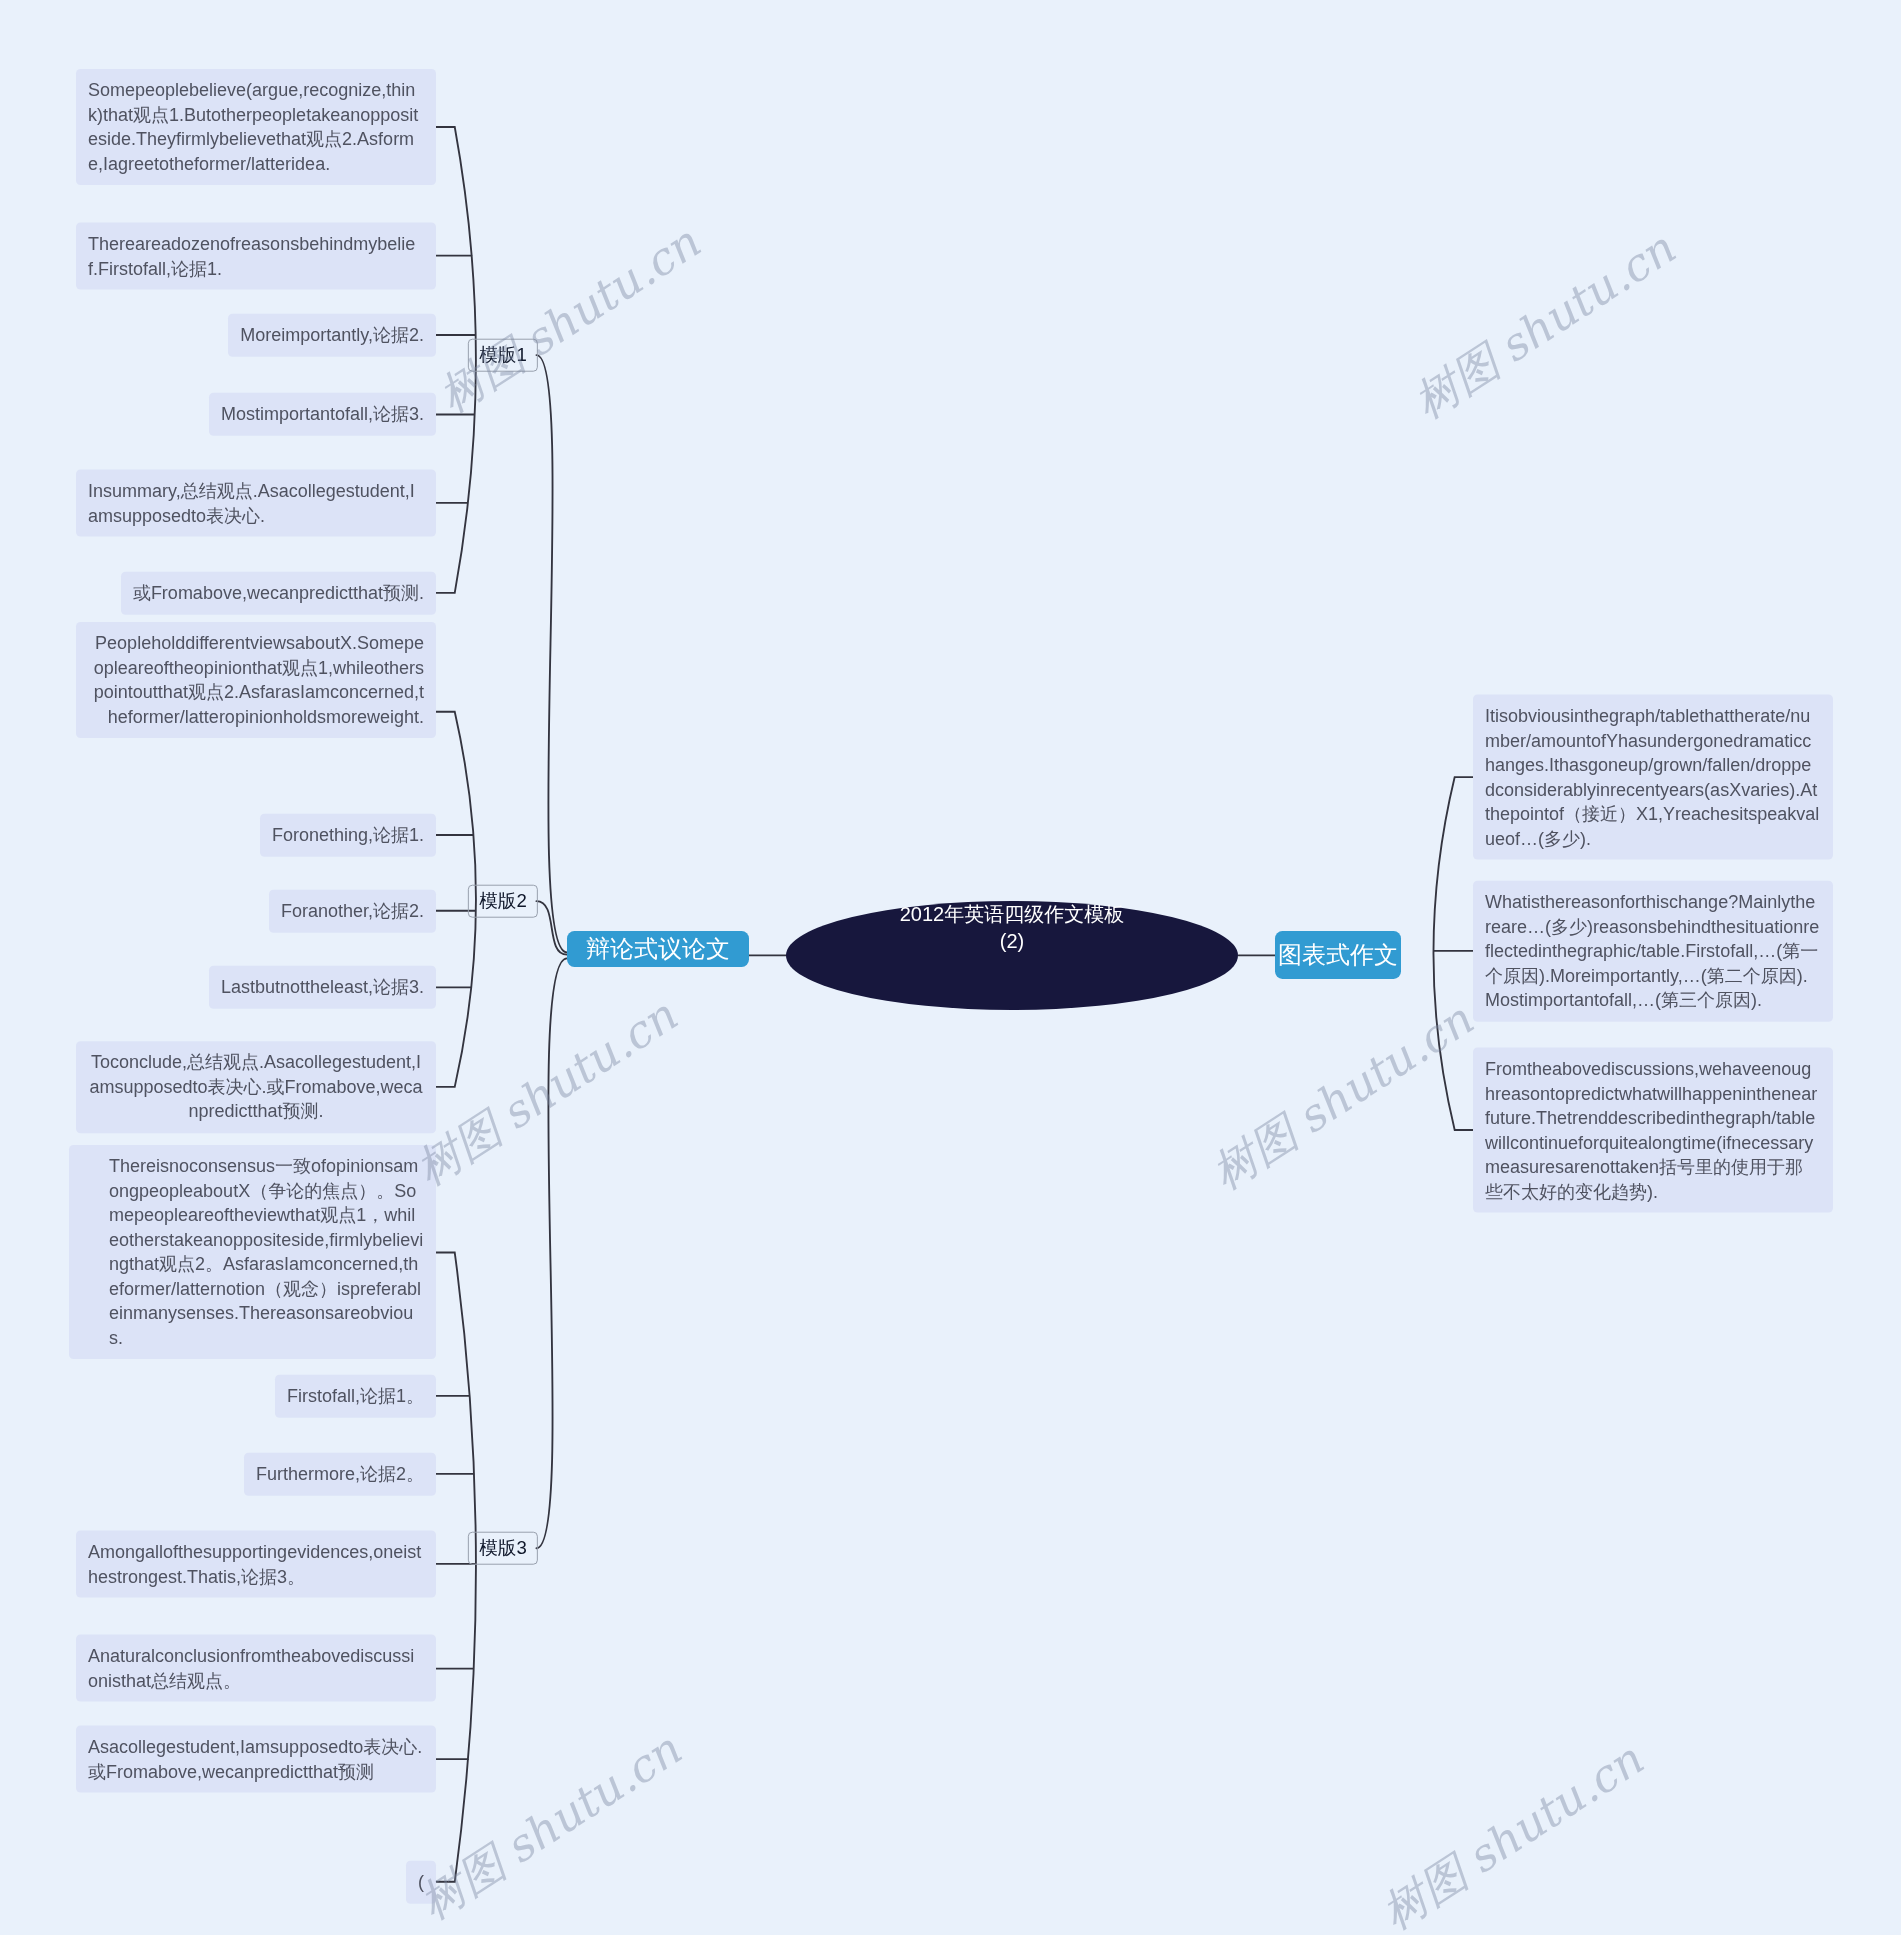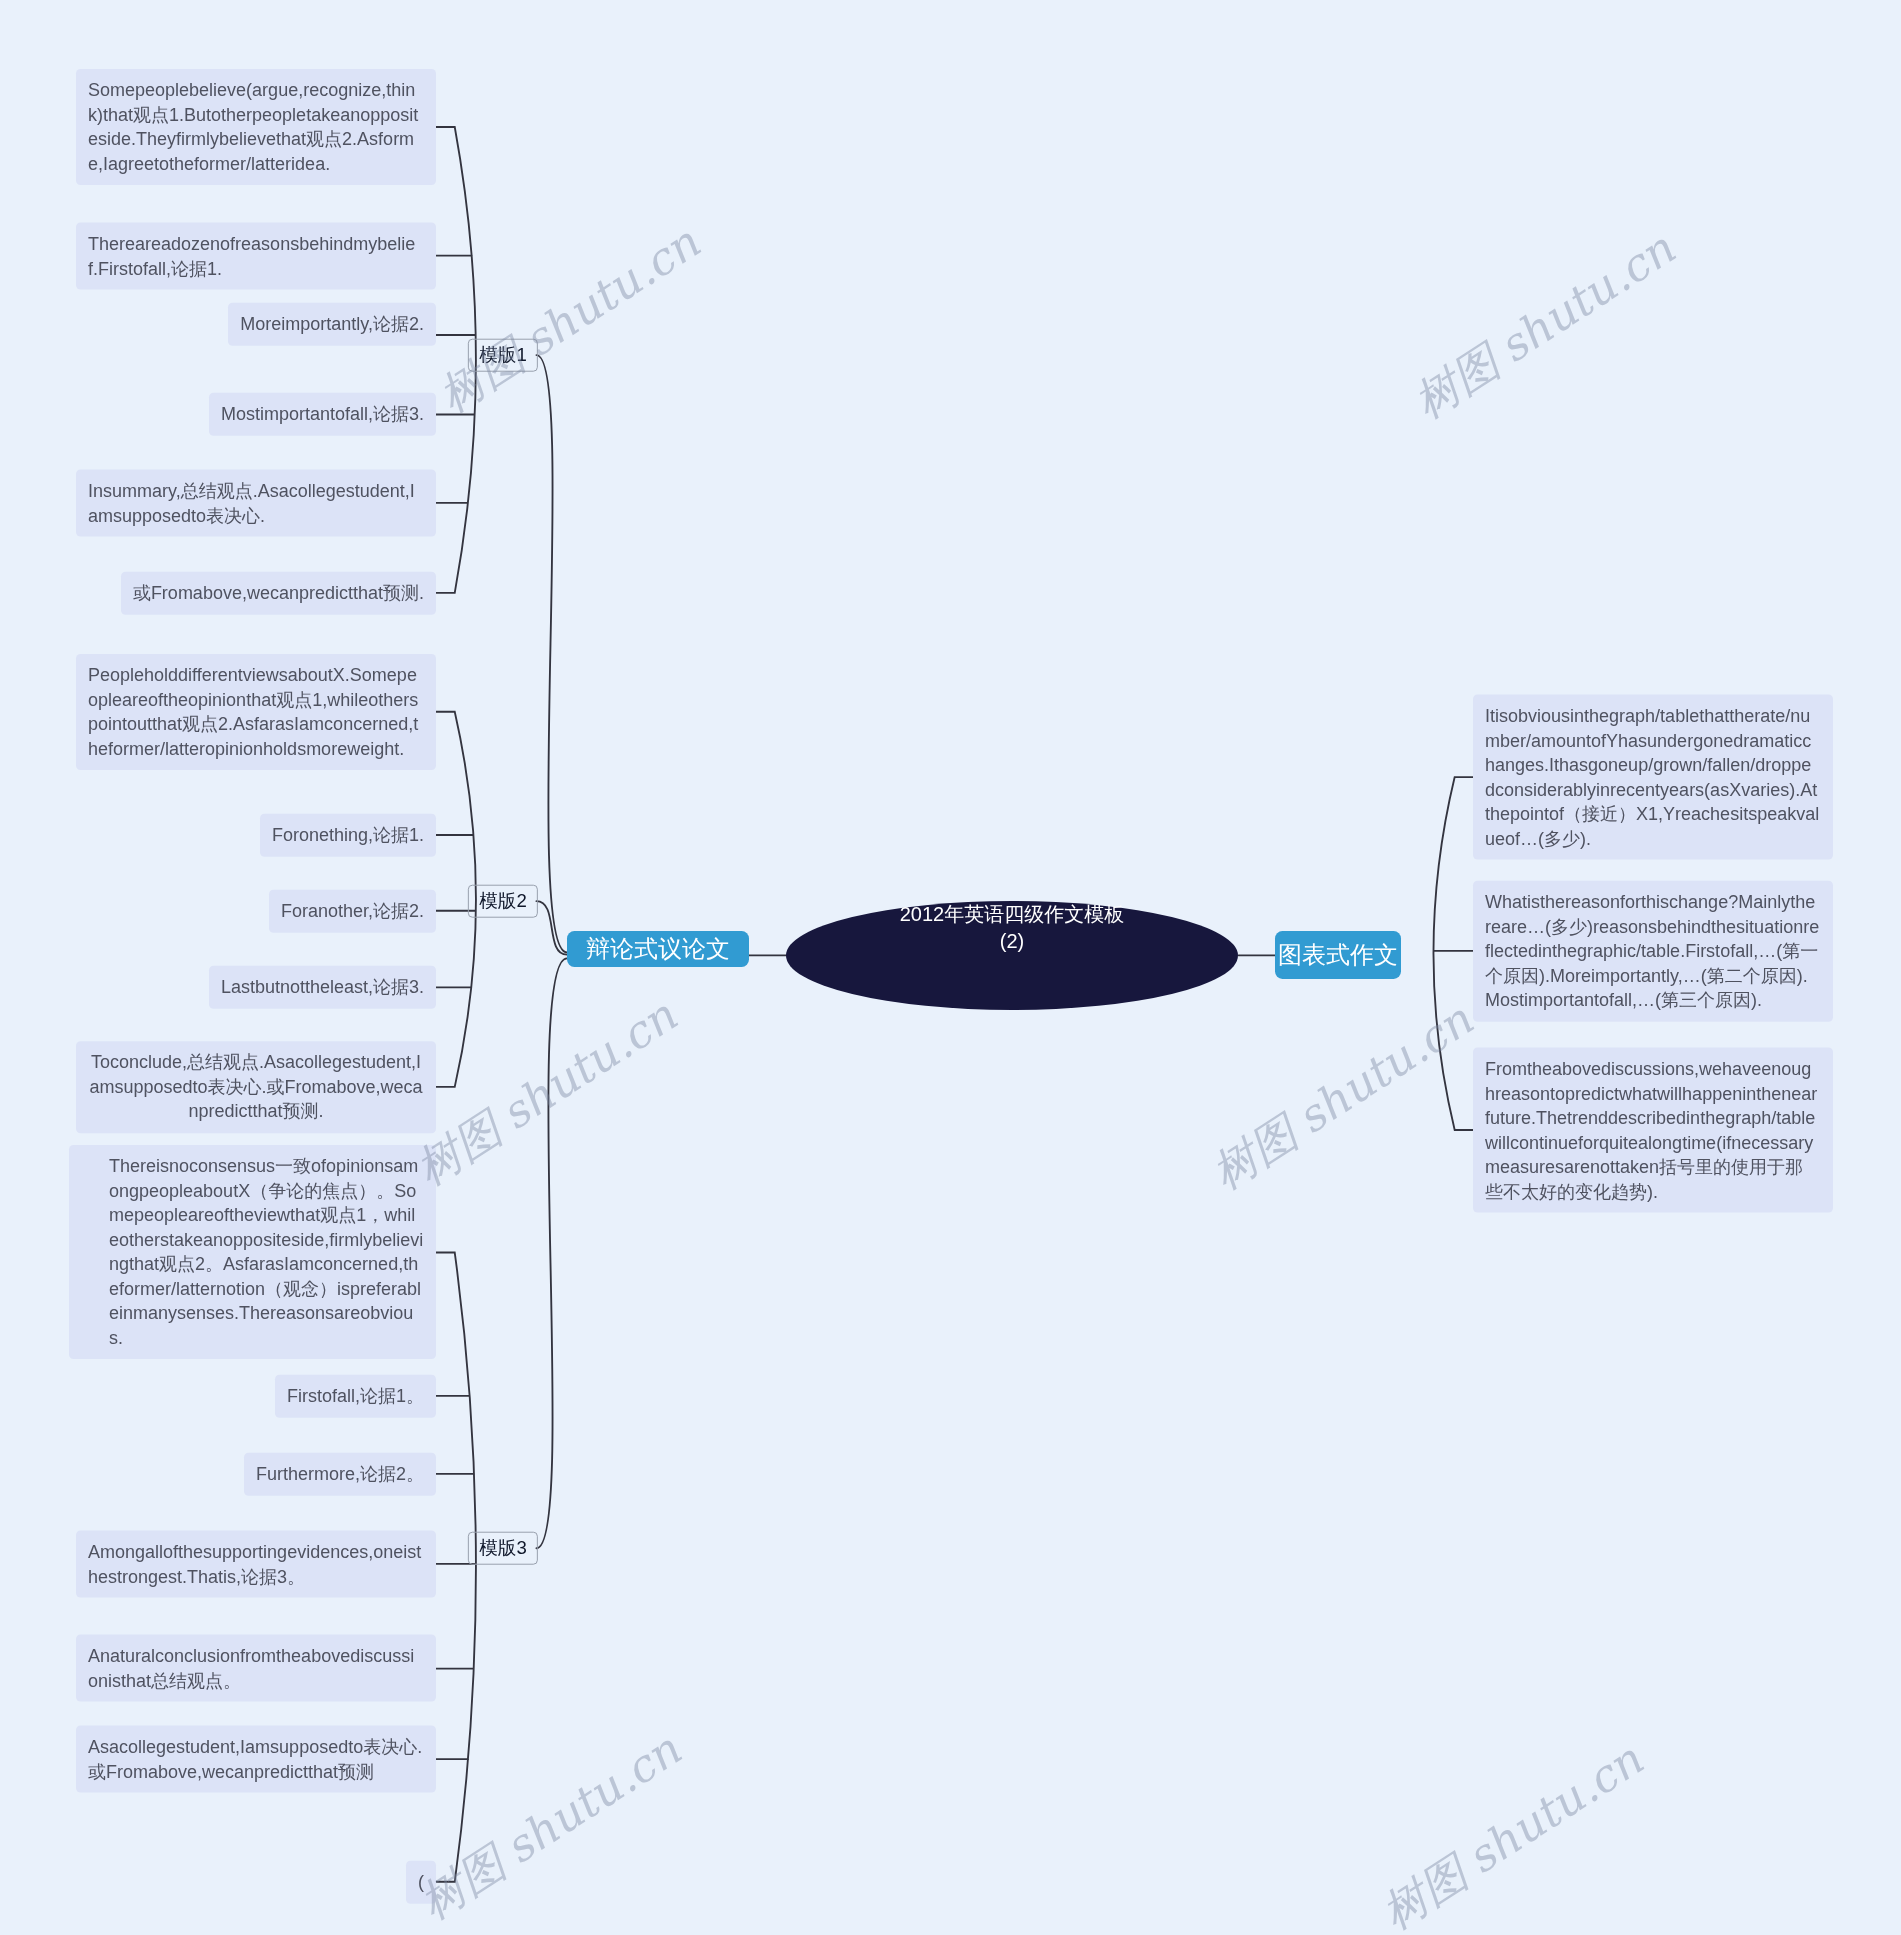--- a/index.html
+++ b/index.html
@@ -83,26 +83,26 @@
 
 <div class="branch" style="left:567px; top:931px; width:182px; height:36px;">辩论式议论文</div>
 <div class="branch" style="left:1275px; top:931px; width:126px; height:48px;">图表式作文</div>
 
 <div class="tpl" style="left:503px; top:355px;">模版1</div>
 <div class="tpl" style="left:503px; top:901px;">模版2</div>
 <div class="tpl" style="left:503px; top:1548px;">模版3</div>
 
 <div class="leaf anchor-right wide" style="top:127px;">Somepeoplebelieve(argue,recognize,think)that观点1.Butotherpeopletakeanoppositeside.Theyfirmlybelievethat观点2.Asforme,Iagreetotheformer/latteridea.</div>
 <div class="leaf anchor-right wide" style="top:256px;">Thereareadozenofreasonsbehindmybelief.Firstofall,论据1.</div>
-<div class="leaf anchor-right fit" style="top:324px;">Moreimportantly,论据2.</div>
+<div class="leaf anchor-right fit" style="top:335px;">Moreimportantly,论据2.</div>
 <div class="leaf anchor-right fit" style="top:414px;">Mostimportantofall,论据3.</div>
 <div class="leaf anchor-right wide" style="top:503px;">Insummary,总结观点.Asacollegestudent,Iamsupposedto表决心.</div>
 <div class="leaf anchor-right fit" style="top:593px;">或Fromabove,wecanpredictthat预测.</div>
 
-<div class="leaf anchor-right wide" style="top:712px;">PeopleholddifferentviewsaboutX.Somepeopleareoftheopinionthat观点1,whileotherspointoutthat观点2.AsfarasIamconcerned,theformer/latteropinionholdsmoreweight.</div>
+<div class="leaf anchor-right wide" style="top:680px;text-align:right;">PeopleholddifferentviewsaboutX.Somepeopleareoftheopinionthat观点1,whileotherspointoutthat观点2.AsfarasIamconcerned,theformer/latteropinionholdsmoreweight.</div>
 <div class="leaf anchor-right fit" style="top:835px;">Foronething,论据1.</div>
 <div class="leaf anchor-right fit" style="top:911px;">Foranother,论据2.</div>
 <div class="leaf anchor-right fit" style="top:987px;">Lastbutnottheleast,论据3.</div>
 <div class="leaf anchor-right wide" style="top:1087px;text-align:center;">Toconclude,总结观点.Asacollegestudent,Iamsupposedto表决心.或Fromabove,wecanpredictthat预测.</div>
 
 <div class="leaf anchor-right xwide" style="top:1252px;padding-left:40px;">Thereisnoconsensus一致ofopinionsamongpeopleaboutX（争论的焦点）。Somepeopleareoftheviewthat观点1，whileotherstakeanoppositeside,firmlybelievingthat观点2。AsfarasIamconcerned,theformer/latternotion（观念）ispreferableinmanysenses.Thereasonsareobvious.</div>
 <div class="leaf anchor-right fit" style="top:1396px;">Firstofall,论据1。</div>
 <div class="leaf anchor-right fit" style="top:1474px;">Furthermore,论据2。</div>
 <div class="leaf anchor-right wide" style="top:1564px;">Amongallofthesupportingevidences,oneisthestrongest.Thatis,论据3。</div>
 <div class="leaf anchor-right wide" style="top:1668px;">Anaturalconclusionfromtheabovediscussionisthat总结观点。</div>

